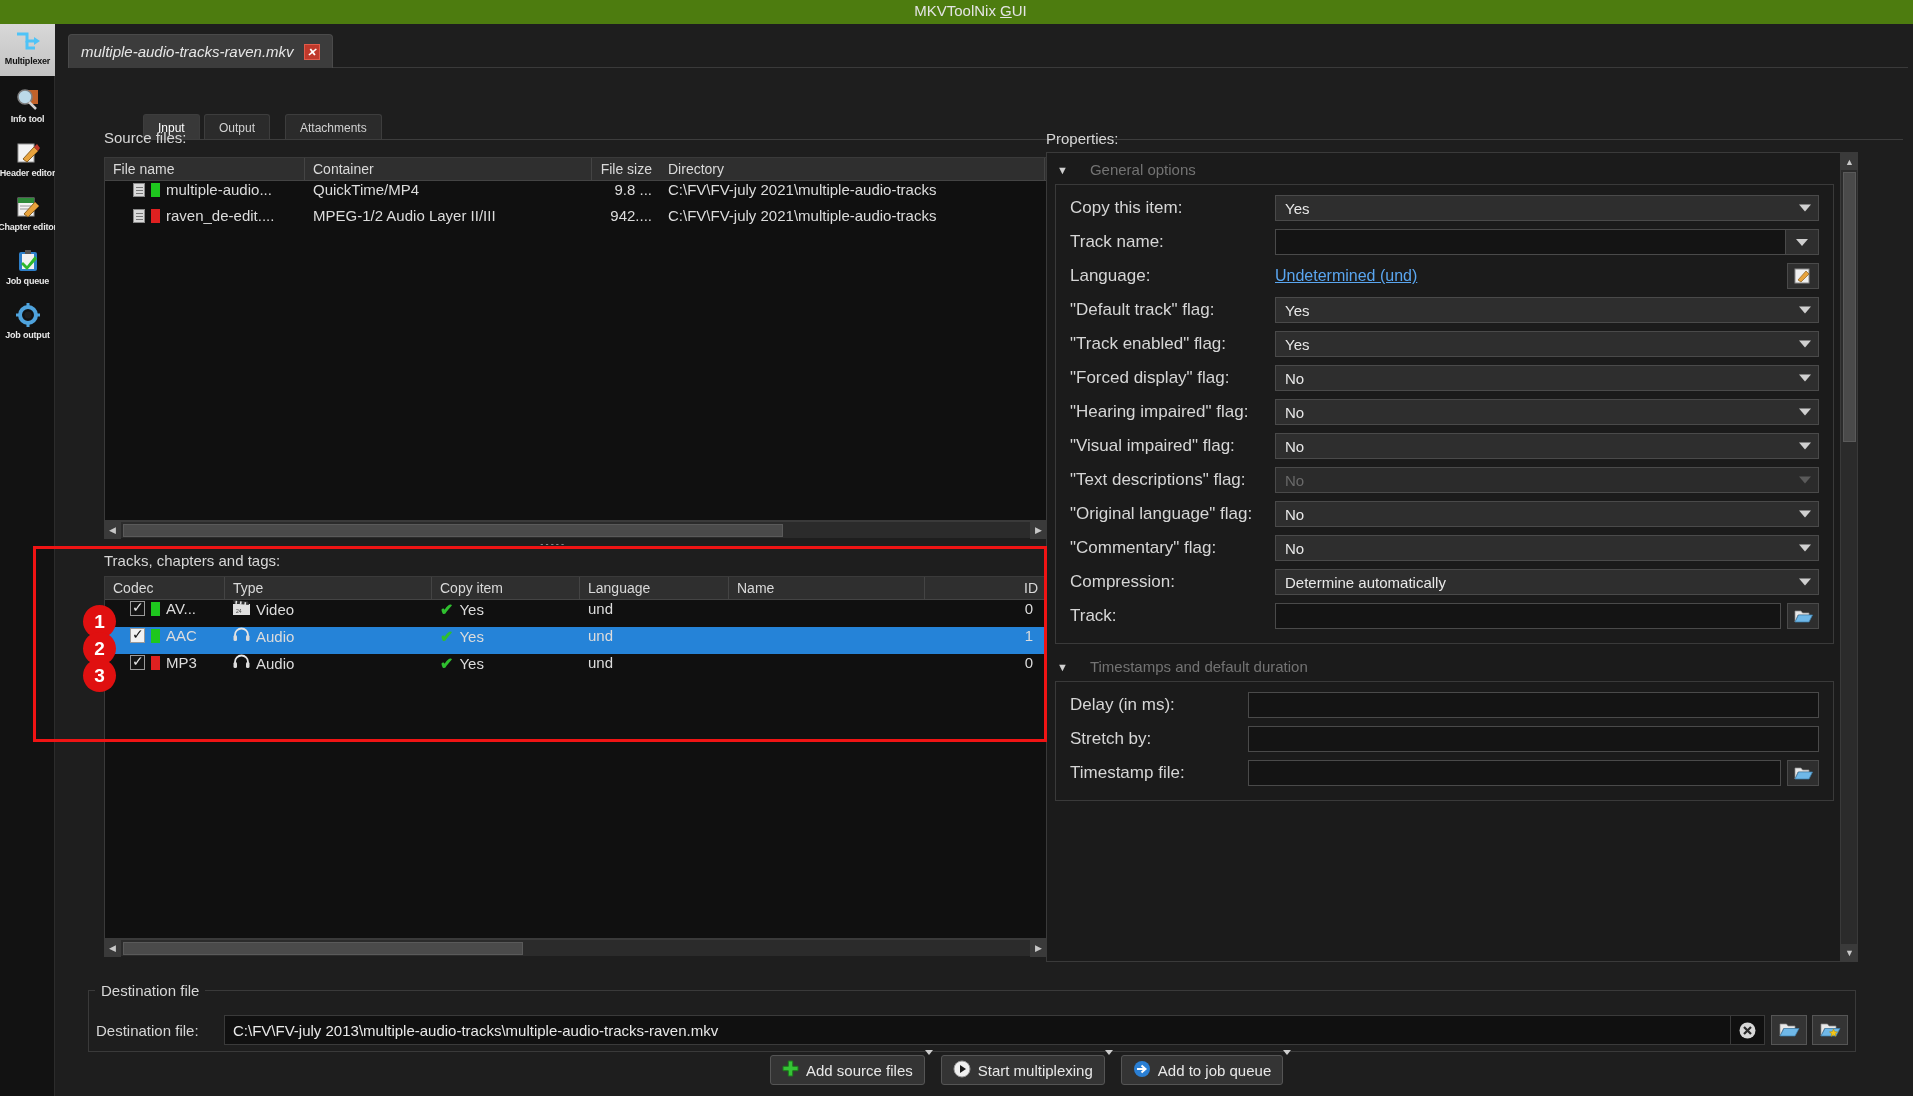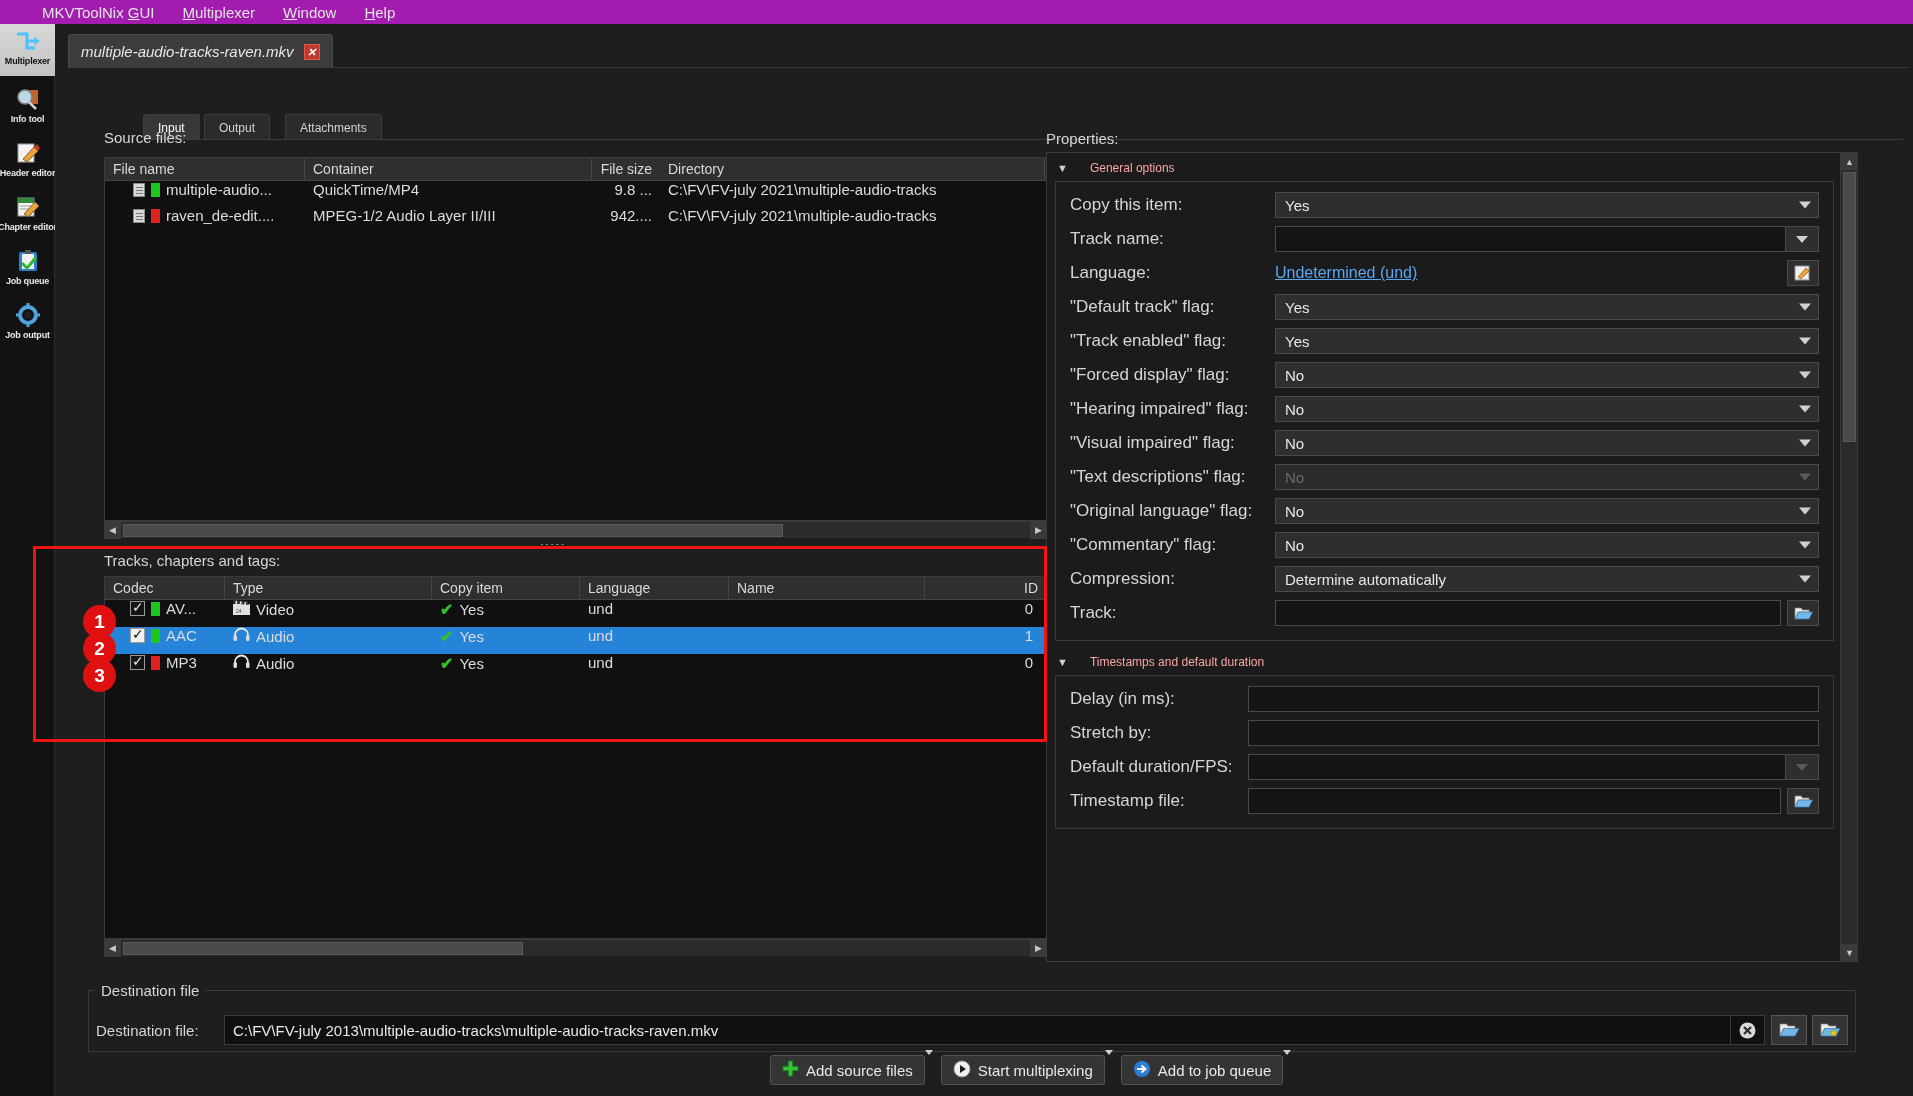--- a/index.html
+++ b/index.html
@@ -10,22 +10,22 @@
     font-family:"Liberation Sans", sans-serif;
     font-size:15px;
     color:#dcdcdc;
     overflow:hidden;
     position:relative;
   }
 
   
   #menubar {
     position:absolute; left:0; top:0; width:1913px; height:24px;
-    background:#a21caf; display:flex; align-items:center;
-    padding-left:28px; gap:0;
+    background:#4d7c0f; display:flex; align-items:center;
+    padding-left:28px; gap:0;flex-direction:column;
   }
   #menubar .mi { padding:2px 14px; color:#e4e4e4; font-size:15px; white-space:nowrap; }
   #menubar .mi u { text-decoration:underline; }
 
   
   #rail {
     position:absolute; left:0; top:24px; width:55px; height:1072px;
     background:#121212; border-right:1px solid #2c2c2c;
   }
   .rail-item {
@@ -101,21 +101,21 @@
 
   
   .hscroll { position:absolute; height:17px; background:#2b2b2b; border-top:1px solid #3a3a3a; display:flex; align-items:center; }
   .hsbtn { width:17px; height:17px; background:#3a3a3a; color:#c8c8c8; font-size:9px; display:flex; align-items:center; justify-content:center; flex:none; }
   .hsthumb { height:13px; background:#4a4a4a; border:1px solid #5a5a5a; margin:0 2px; }
 
   
   #propbox { position:absolute; left:1046px; top:152px; width:812px; height:810px; background:#1b1b1b; border:1px solid #3a3a3a; }
   .groupbar { display:flex; align-items:center; gap:22px; padding:8px 10px 4px 10px; }
   .caret { color:#cfcfcf; font-size:11px; }
-  .grouptitle { font-size:12px; color:#fca5a5; }
+  .grouptitle { font-size:15px; color:#737373; }
   .groupbody { border:1px solid #3a3a3a; margin:2px 8px 6px 8px; padding:6px 0 10px 0; }
   .prow { display:flex; align-items:center; height:34px; padding:0 14px; }
   .plabel { width:205px; font-size:17px; color:#d6d6d6; white-space:nowrap; }
   .pfield {
     flex:1; height:26px; background:#2e2e2e; border:1px solid #4a4a4a;
     display:flex; align-items:center; padding:0 9px; font-size:15px; color:#e8e8e8;
   }
   .pfield.dark { background:#141414; }
   .pfield.disabled { color:#6a6a6a; background:#2b2b2b; }
   .combo { position:relative; padding-right:26px; }
@@ -563,29 +563,20 @@
         </div>
       </div>
 
       <div class="prow">
         <div class="plabel" style="width:178px">Stretch by:</div>
         <div class="pfield dark">
           <span></span>
         </div>
       </div>
 
-      <div class="prow">
-        <div class="plabel" style="width:178px">Default duration/FPS:</div>
-        <div class="pfield dark" style="flex:1">
-          <span></span>
-        </div>
-        <div class="splitarrow disabled">
-            <i></i>
-          </div>
-      </div>
 
       <div class="prow">
         <div class="plabel" style="width:178px">Timestamp file:</div>
         <div class="pfield dark" style="flex:1">
           <span></span>
         </div>
         <div class="iconbtn">
           <svg width="19" height="15" viewBox="0 0 19 15">
               <path d="M1 13 L1 2 L7 2 L8.5 4 L15 4 L15 6 L4 6 Z" fill="#e9e9e9" stroke="#8c8c8c" stroke-width="0.7"></path>
               <path d="M1 13 L4.5 6 L18.5 6 L15 13 Z" fill="#6fb8e8" stroke="#3d7fae" stroke-width="0.7"></path>

